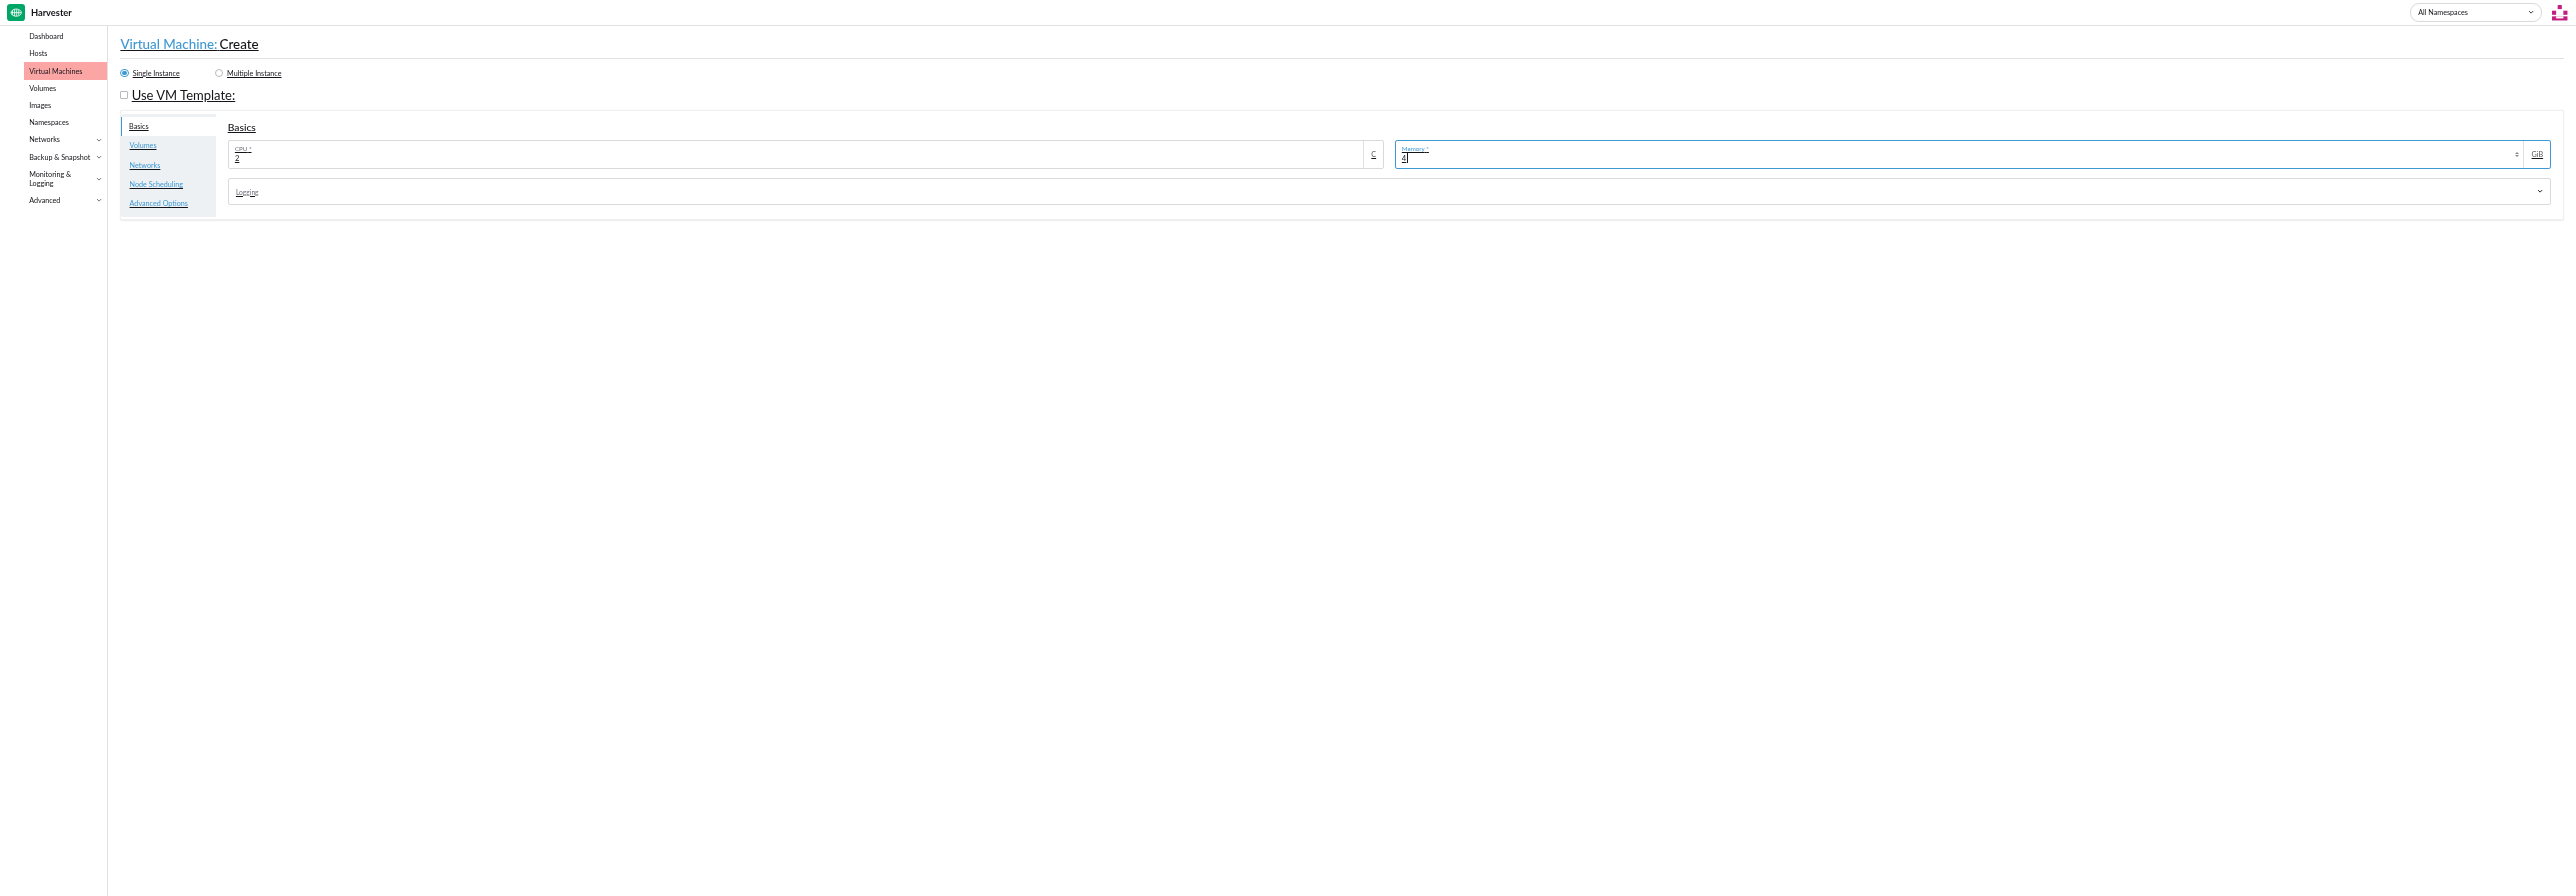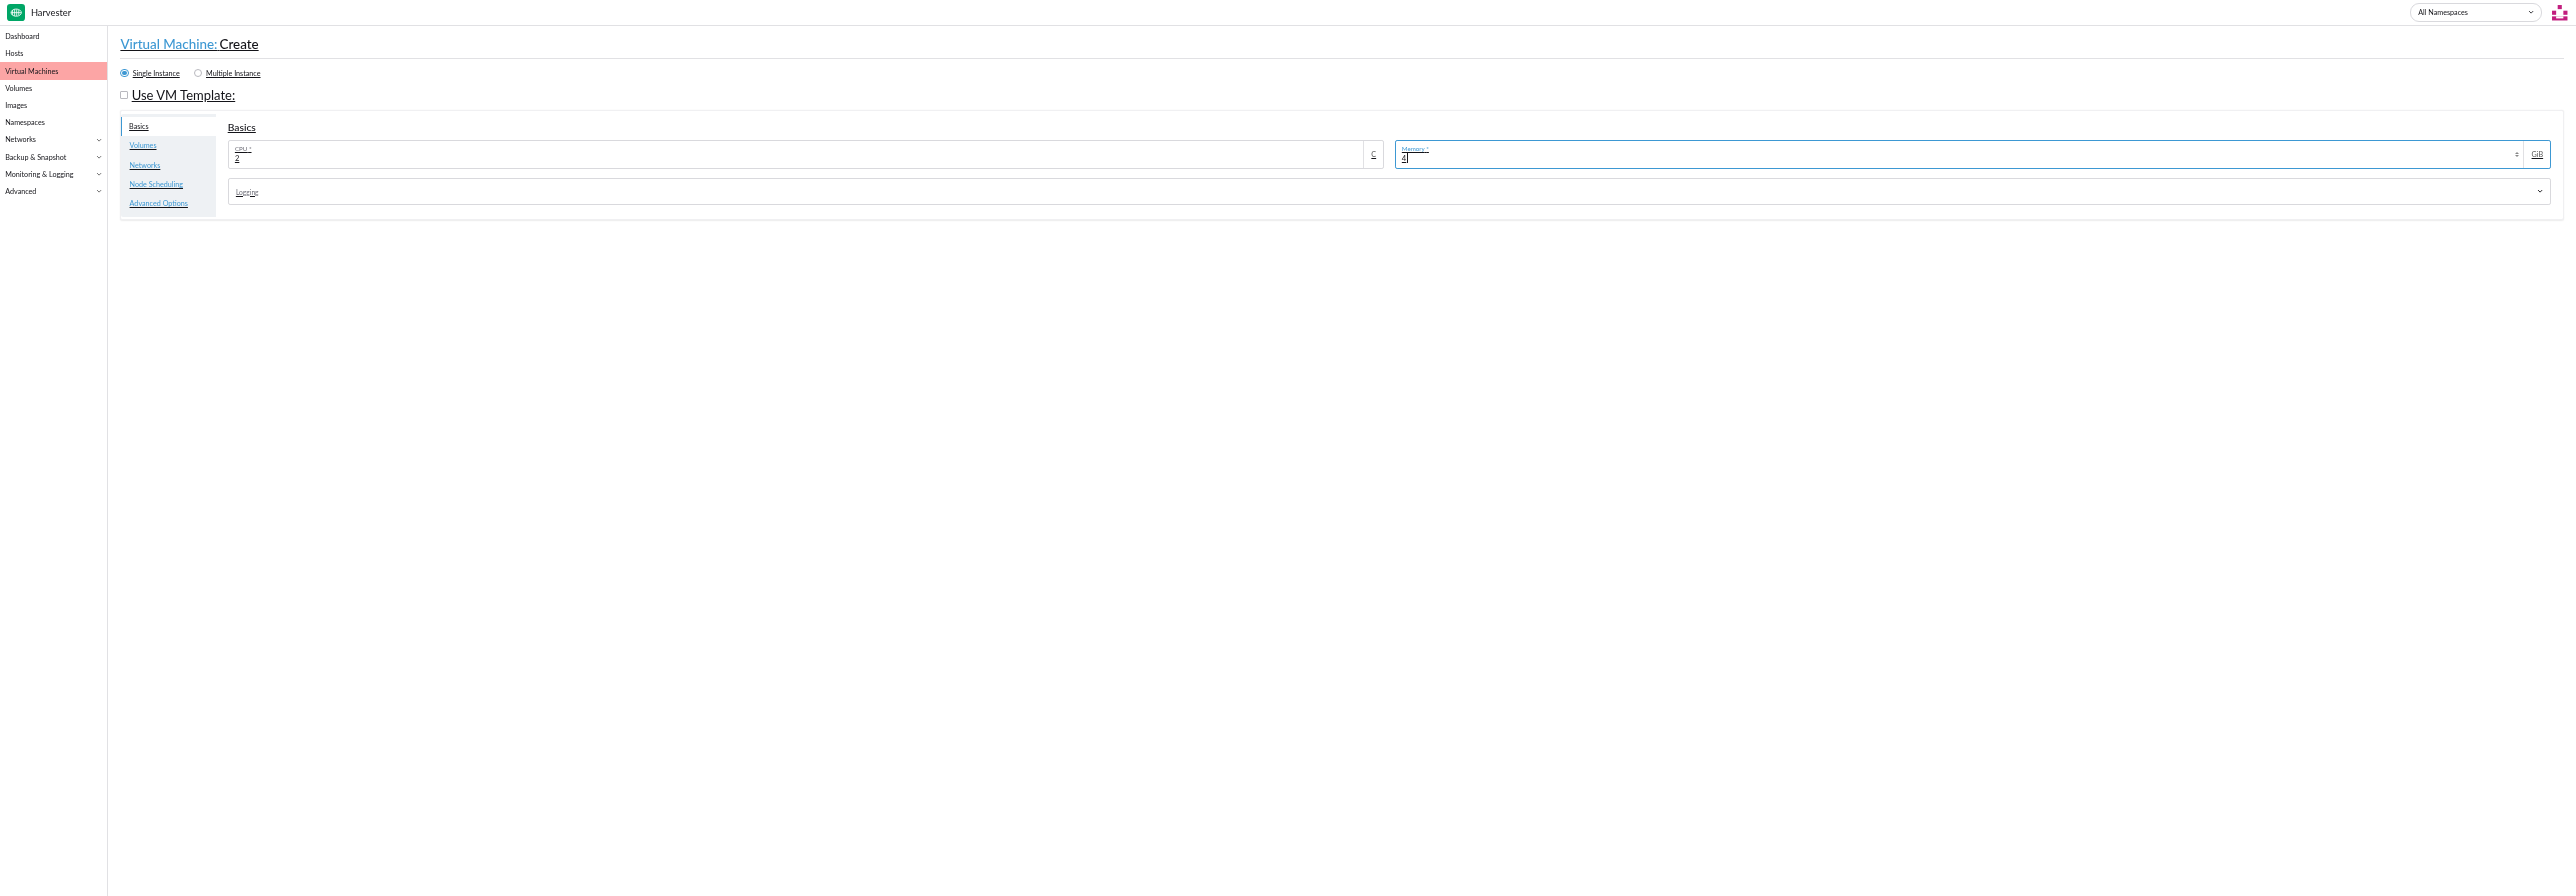--- a/index.html
+++ b/index.html
@@ -8,52 +8,52 @@
   
   .header {
     display: flex; align-items: center; justify-content: space-between;
     padding: 3.1px 7.2px; border-bottom: 0.5px solid #e1e1e4; height: 26px;
   }
   .brand { display: flex; align-items: center; gap: 6.2px; }
   .brand-logo {
     width: 17.5px; height: 17.5px; background: #00a666; border-radius: 3.1px;
     display: flex; align-items: center; justify-content: center;
   }
-  .brand-text { font-size: 9.3px; font-weight: 400; color: #141419; }
+  .brand-text { font-size: 9.3px; font-weight: 700; color: #141419; }
   .header-right { display: flex; align-items: center; gap: 9.3px; }
   .ns-picker {
     display: flex; align-items: center; justify-content: space-between;
     min-width: 132px; height: 18.5px; padding: 0 7.2px;
     border: 0.5px solid #d9d9dd; border-radius: 9px; cursor: pointer;
     font-size: 7.2px; color: #141419;
   }
   .user-avatar { width: 17.5px; height: 17.5px; display:flex; align-items:center; justify-content:center; }
 
   
   .shell { display: flex; min-height: calc(100vh - 26px); }
 
   
   .sidebar {
     width: 108px; flex: 0 0 108px; border-right: 0.5px solid #e1e1e4;
-    padding-top: 2.1px; font-size: 7.2px;
+    padding-top: 2.1px; font-size: 7.2px; padding-left: 24px;
   }
   .nav-item, .nav-group {
     display: flex; align-items: center; justify-content: space-between;
     padding: 4.1px 5.2px; cursor: pointer; color: #141419;
   }
   .nav-item.active { background: #fca5a5; }
   .chevron { color: #666; }
 
   
   .main { flex: 1; padding: 10.3px 12.4px 20.6px 12.4px; text-decoration: underline; }
   .title-row { padding-bottom: 6.2px; border-bottom: 0.5px solid #e1e1e4; margin-bottom: 9.3px; }
   .title-prefix { font-size: 13.4px; font-weight: 500; color: #3d98d3; }
   .title-action { font-size: 13.4px; font-weight: 500; color: #141419; }
 
-  .radio-row { display: flex; gap: 14px; margin-bottom: 9.3px; align-items: center; }
+  .radio-row { display: flex; gap: 35px; margin-bottom: 9.3px; align-items: center; }
   .radio-opt { display: flex; align-items: center; gap: 4.1px; cursor: pointer; font-size: 7.2px; }
   .radio-circle {
     width: 8.2px; height: 8.2px; border-radius: 50%; border: 1px solid #b9b9bf;
     display: inline-flex; align-items: center; justify-content: center;
   }
   .radio-circle.on { border-color: #3d98d3; }
   .radio-circle.on::after { content: ""; width: 4.1px; height: 4.1px; background: #3d98d3; border-radius: 50%; }
 
   .fields-row { display: grid; grid-template-columns: 1fr 1fr 2fr; gap: 10.3px; margin-bottom: 7.2px; }
   .labeled-box {

